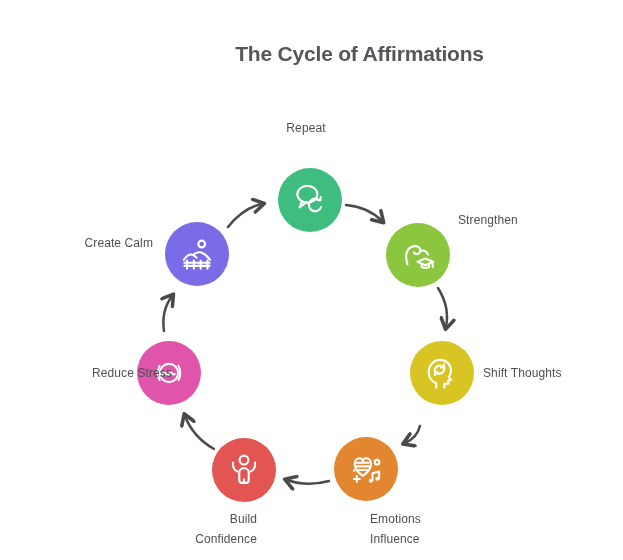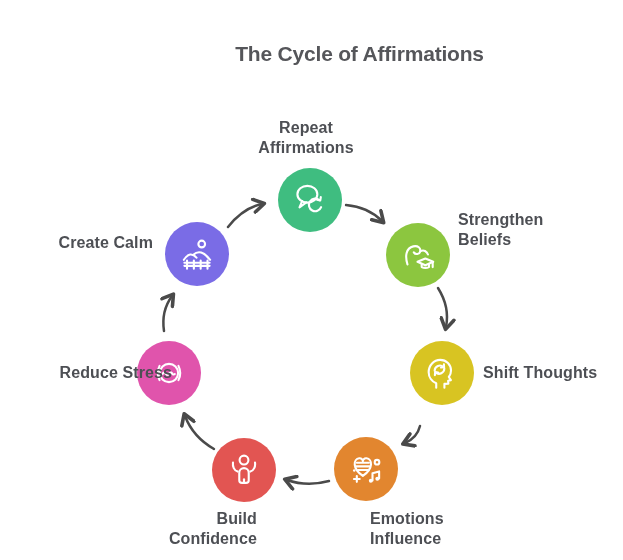--- a/index.html
+++ b/index.html
@@ -18,21 +18,21 @@
   .arrow-layer{position:absolute;left:0;top:0;width:623px;height:560px;pointer-events:none;}
   .node-circle{
     position:absolute;width:64px;height:64px;border-radius:50%;
     box-shadow:0 0 0 3px #ffffff;
     display:flex;align-items:center;justify-content:center;
   }
   .node-circle svg{width:42px;height:42px;display:block;}
   .icon-stroke{fill:none;stroke:#ffffff;stroke-width:2;stroke-linecap:round;stroke-linejoin:round;}
   .icon-fill{fill:#ffffff;stroke:none;}
   .label{
-    position:absolute;font-size:16px;font-weight:bold;line-height:20px;
+    position:absolute;font-size:12px;font-weight:normal;line-height:20px;
     color:var(--text,#4d4f54);letter-spacing:0.1px;
   }
   .label.center{text-align:center;}
   .label.left{text-align:left;}
   .label.right{text-align:right;}
 </style>
 </head>
 <body>
 
 <div class="stage">
@@ -59,35 +59,33 @@
   <div class="node-circle" style="left: 278px; top: 168px; background-color: rgb(63, 189, 128);">
     <svg viewBox="0 0 40 40">
       <ellipse class="icon-stroke" cx="17.5" cy="14.5" rx="9.5" ry="8"></ellipse>
       <path class="icon-stroke" d="M12.5 21 L10 27 L16.5 22.3"></path>
       <path class="icon-stroke" d="M30.6 26.8 a6 6 0 1 1 -1.6 -6.6"></path>
       <path class="icon-stroke" d="M30.3 17.2 l-0.5 3.2 -3.2 -0.6"></path>
     </svg>
   </div>
   <div class="label center" style="left:226px;top:118px;width:160px;">
     <div>Repeat</div>
-    <div>Affirmations</div>
   </div>
 
   <div class="node-circle" style="left: 386px; top: 223px; background-color: rgb(140, 198, 63);">
     <svg viewBox="0 0 40 40">
       <path class="icon-stroke" d="M10 29 C7.5 21 8.5 13.5 15.5 11.8 c4.5 -1.1 7.3 1.8 6.6 4.8 c-0.6 2.8 -4.6 3.4 -6.1 0.9"></path>
       <path class="icon-stroke" d="M22 16.5 C25.5 14.5 28.5 16.5 29.5 19.5"></path>
       <path class="icon-stroke" d="M19.5 26.5 l7.5 -3.2 7.5 3.2 -7.5 3.2 z"></path>
       <path class="icon-stroke" d="M23.5 28.6 v2.6 c0 1.4 7 1.4 7 0 v-2.6"></path>
       <path class="icon-stroke" d="M34 27 v4.5"></path>
     </svg>
   </div>
   <div class="label left" style="left:458px;top:210px;width:120px;">
     <div>Strengthen</div>
-    <div>Beliefs</div>
   </div>
 
   <div class="node-circle" style="left: 410px; top: 341px; background-color: rgb(216, 196, 34);">
     <svg viewBox="0 0 40 40">
       <path class="icon-stroke" d="M14.5 34 v-4.3 c-4.3 -1.7 -7.2 -5.9 -7.2 -10.4 C7.3 12.7 12.2 7.5 18.3 7.5 c5.9 0 10.3 4.6 10.3 10.2 0 2.3 -0.8 4.4 -2.1 6.1 l2 3 -2.7 0.5 0.3 2.8 -3.8 0.3 0 3.6"></path>
       <path class="icon-stroke" d="M13 17.8 a5 5 0 0 1 8.3 -3.6"></path>
       <path class="icon-stroke" d="M21.8 11.6 l0.2 2.9 -2.9 0.3"></path>
       <path class="icon-stroke" d="M22.2 15.6 a5 5 0 0 1 -8.3 3.9"></path>
       <path class="icon-stroke" d="M13.2 22 l0.3 -3 2.9 0.5"></path>
     </svg>

